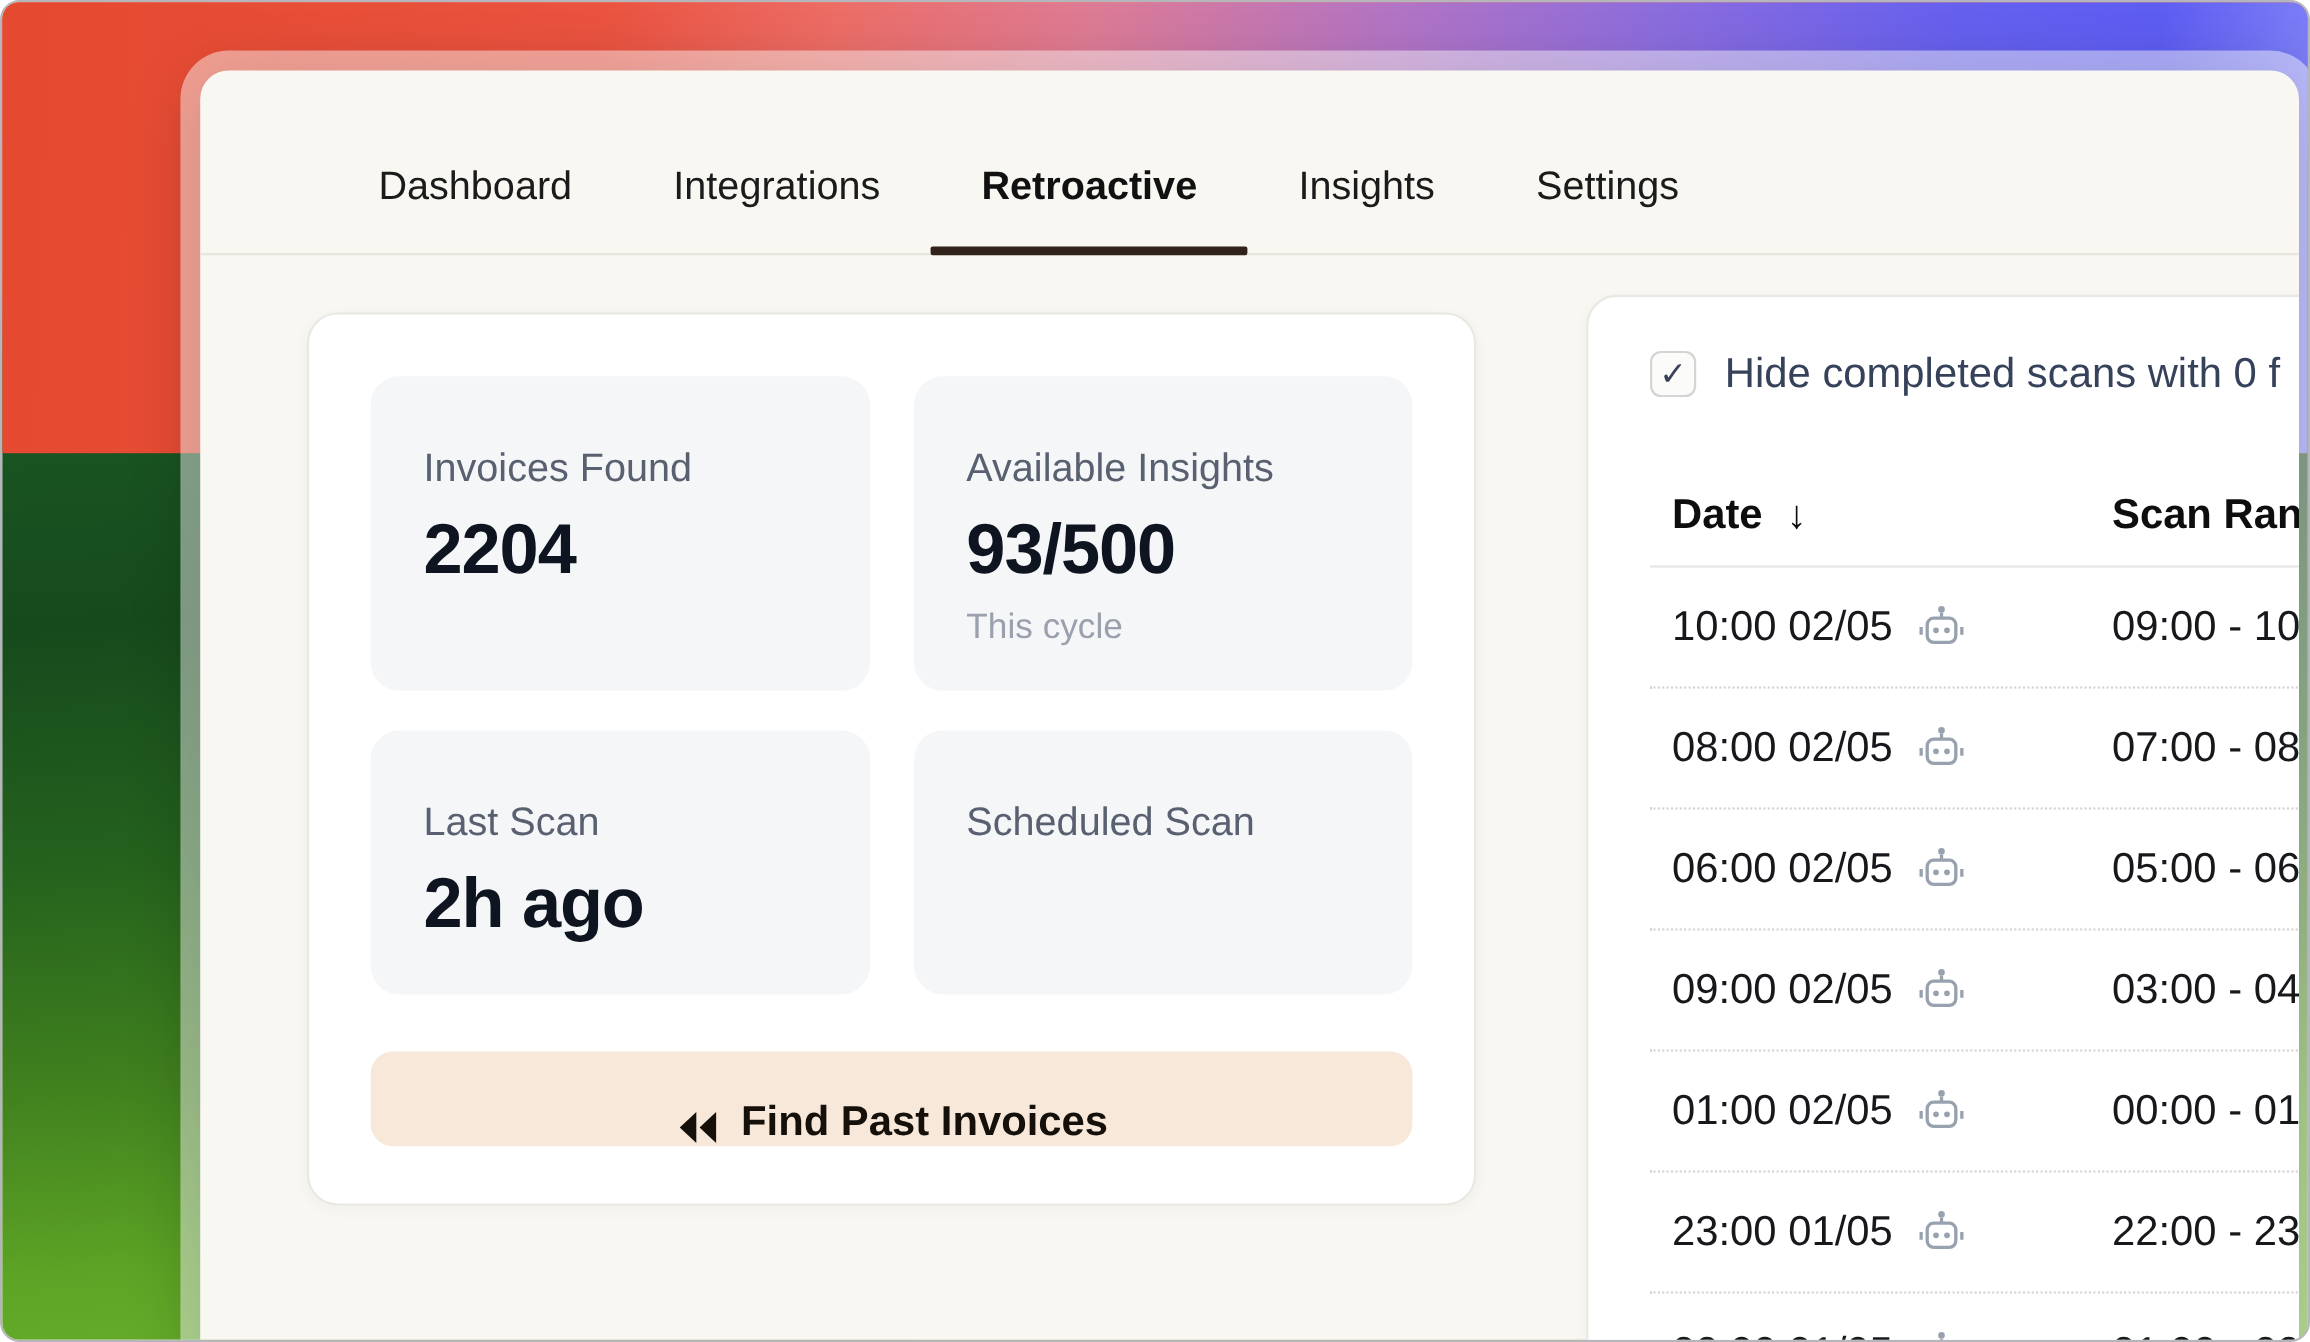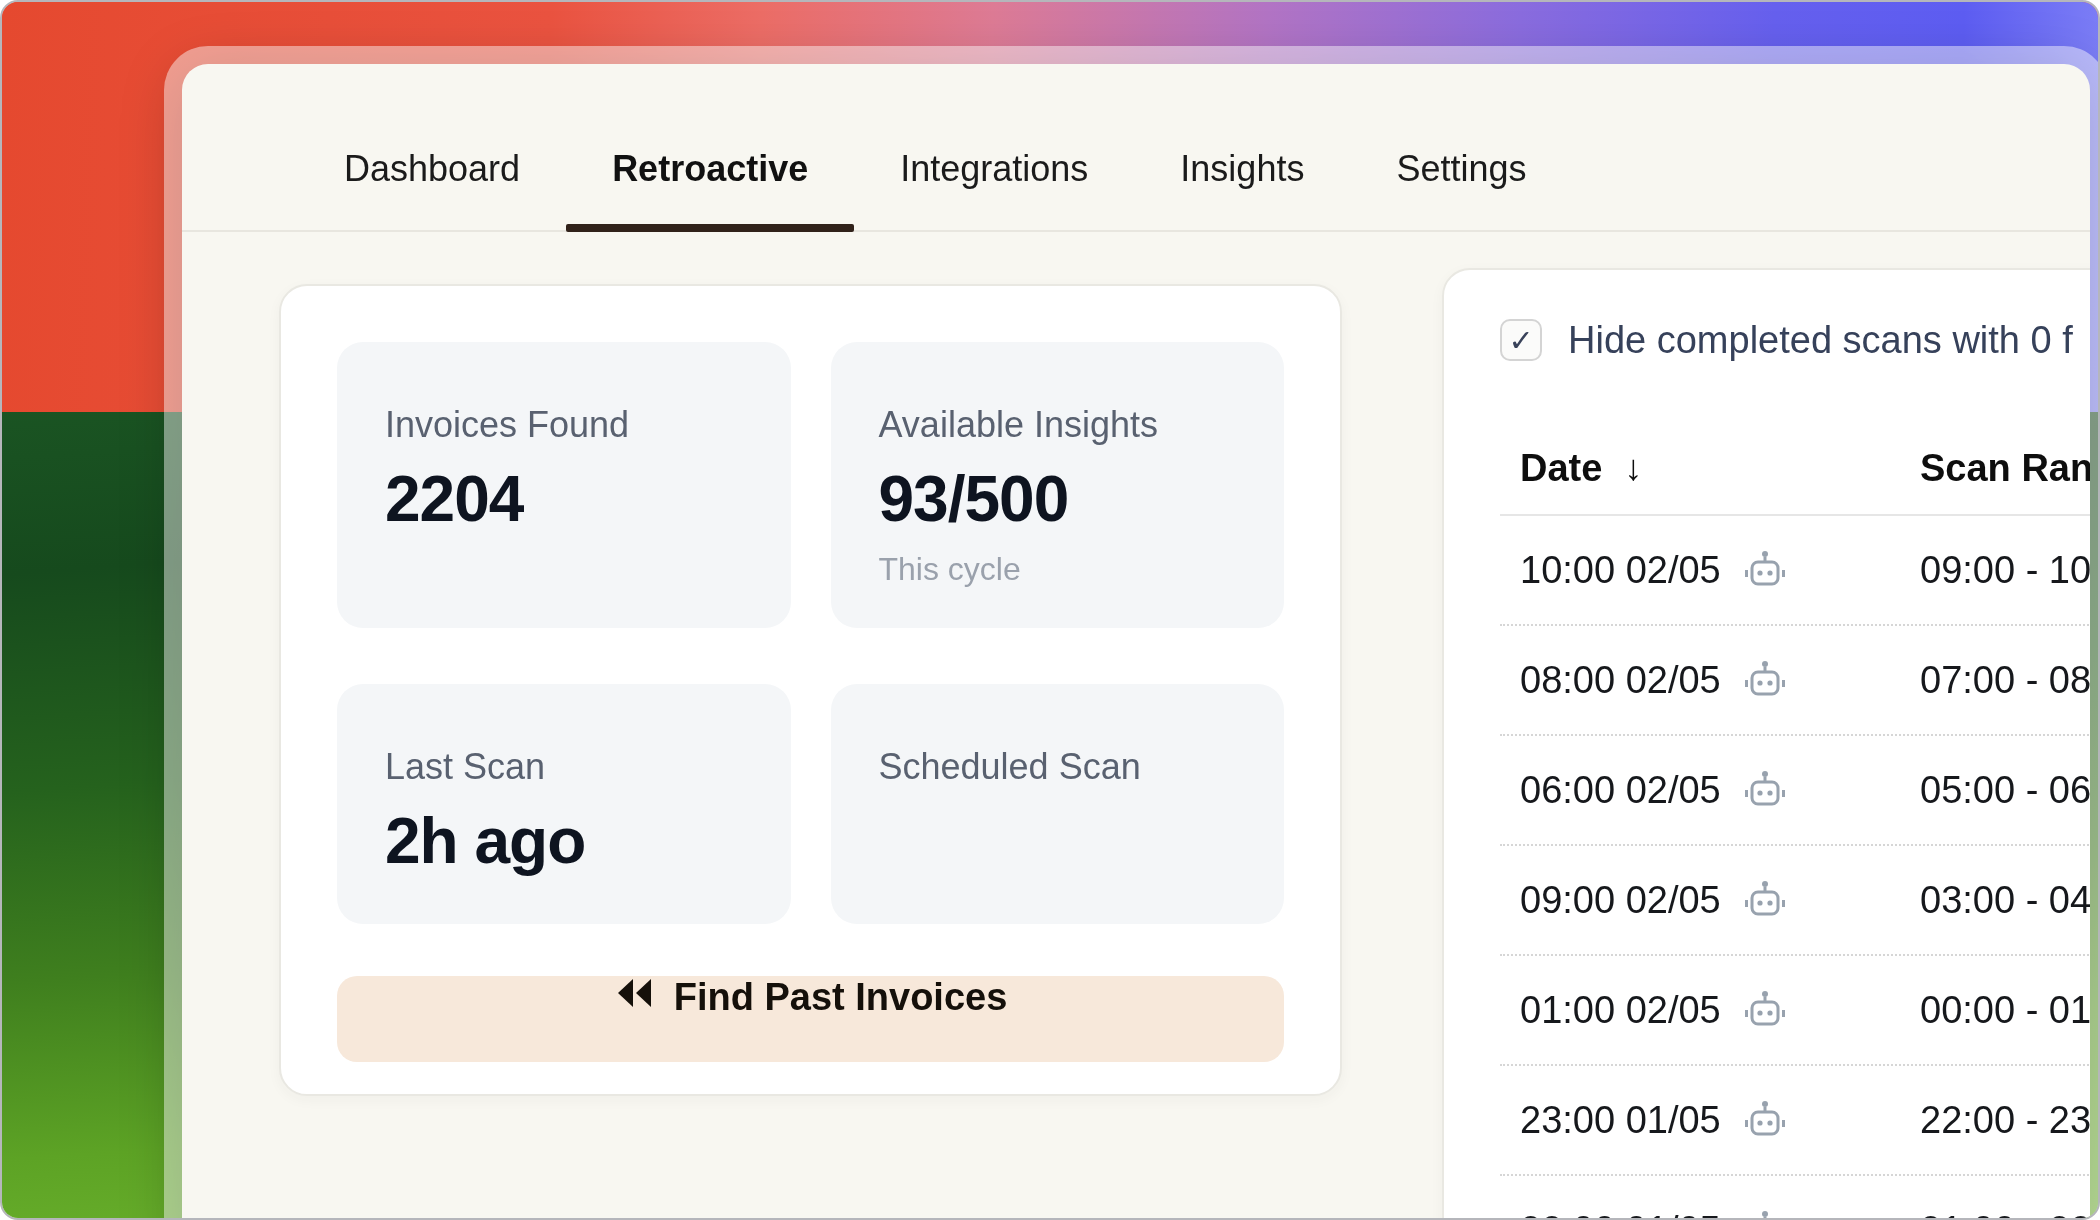--- a/index.html
+++ b/index.html
@@ -74,41 +74,41 @@
     background: #ffffff;
     border: 2px solid #e9e8e2;
     border-radius: 28px;
     box-shadow: 0 4px 14px rgba(40,40,60,0.04);
     padding: 56px;
   }
   .tiles {
     display: grid;
     grid-template-columns: 1fr 1fr;
     grid-template-rows: 286px 240px;
-    gap: 56px 40px;
+    gap: 36px 40px;
   }
   .tile {
     background: #f4f6f8;
     border-radius: 26px;
     padding: 62px 48px 0 48px;
   }
   .tile-label { font-size: 36px; color: #596170; }
   .tile-value {
     margin-top: 16px;
     font-size: 64px; font-weight: 700; color: #0e1420;
     letter-spacing: -1px;
   }
   .tile-sub { margin-top: 15px; font-size: 32px; color: #9aa1ac; }
 
   .find-btn {
     margin-top: 52px;
     width: 100%; height: 86px;
     background: #f7e8da;
     border: none; border-radius: 20px;
-    display: flex; align-items: flex-start; justify-content: center;
+    display: flex; align-items: flex-end; justify-content: center;
     gap: 20px;
     font-family: inherit;
     font-size: 38px; font-weight: 700; color: #15100a;
     cursor: pointer;
   }
   .rewind-icon { width: 40px; height: 34px; flex: 0 0 auto; }
 
   
   .scans-panel {
     position: absolute; left: 1260px; top: 36px;
@@ -163,22 +163,22 @@
 
   <div class="wallpaper">
     <div class="wp-base"></div>
     <div class="wp-topband"></div>
   </div>
 
   <div class="window">
 
     <nav class="tabbar">
       <div class="tab">Dashboard</div>
+      <div class="tab">Integrations</div>
       <div class="tab active">Retroactive</div>
-      <div class="tab">Integrations</div>
       <div class="tab">Insights</div>
       <div class="tab">Settings</div>
     </nav>
 
     <div class="content">
 
       <section class="stats-card">
         <div class="tiles">
 
           <div class="tile">

